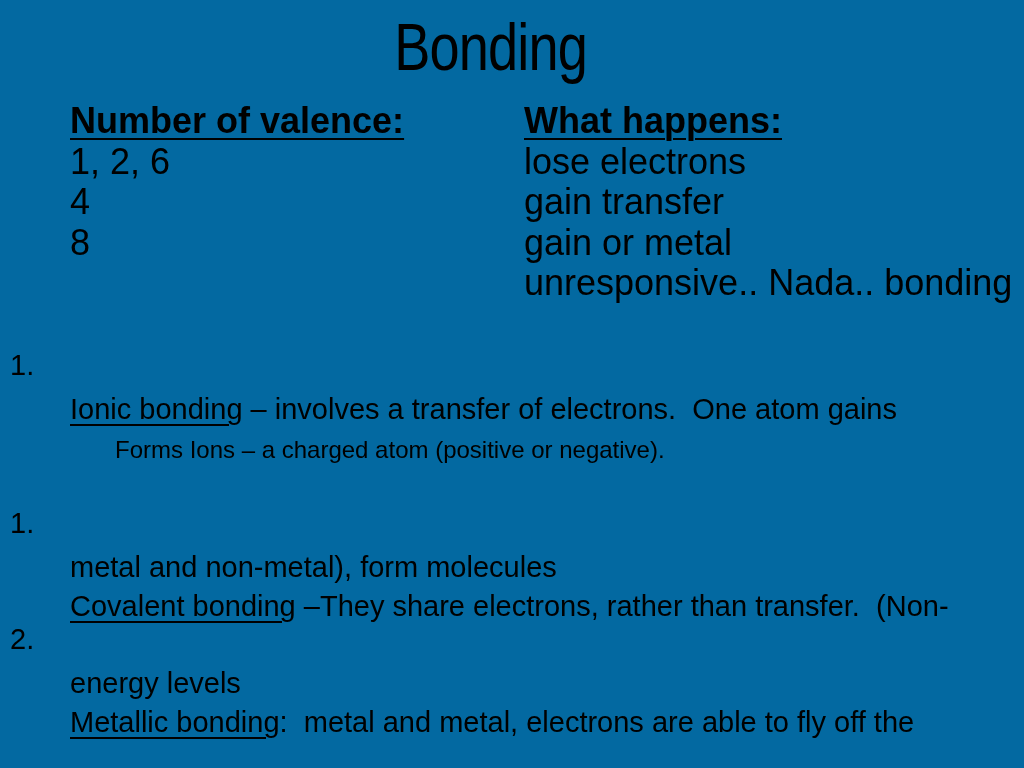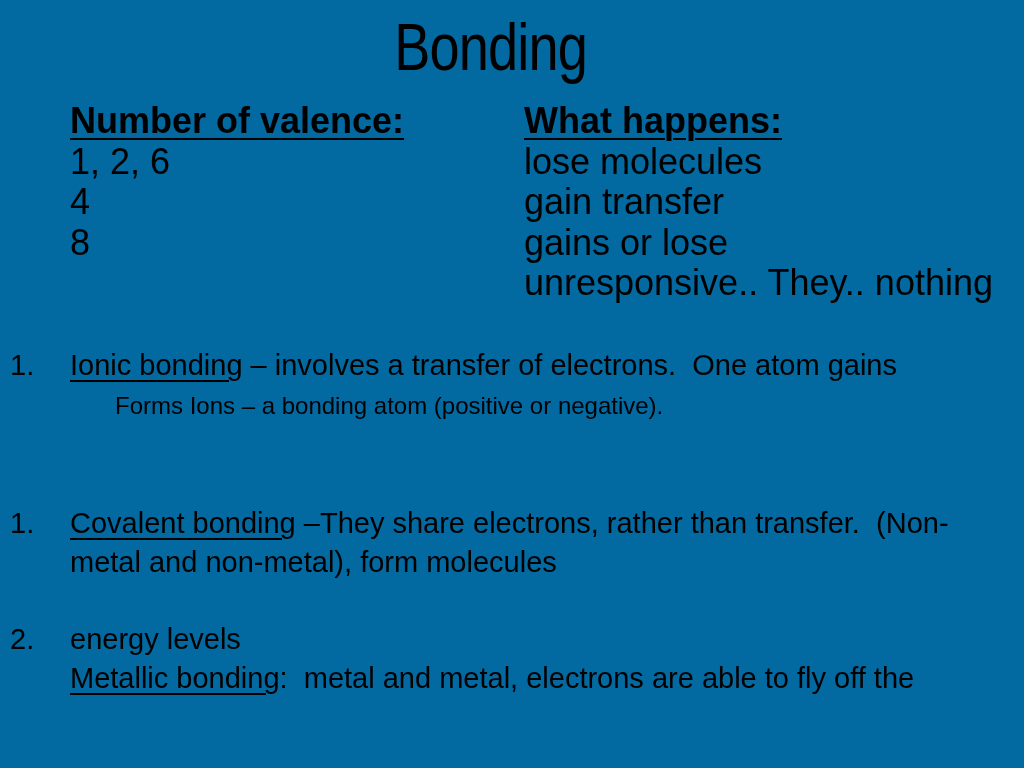--- a/index.html
+++ b/index.html
@@ -62,21 +62,21 @@
     font-size: 29px;
     line-height: 39px;
   }
   .item-a { top: 346px; }
   .item-b { top: 504px; }
   .item-c { top: 620px; }
   .num {
     flex: none;
     width: 60px;
   }
-  .ibody { flex: 1; }
+  .ibody { flex: 1; margin-top: 44px; }
   .line { white-space: pre-wrap; }
   .term {
     text-decoration: underline;
     text-decoration-thickness: 2px;
     text-underline-offset: 5px;
   }
   .note {
     font-size: 24px;
     line-height: 30px;
     margin-top: 6px;
@@ -93,39 +93,39 @@
 
   <div class="vcol vcol-left">
     <div class="vhead">Number of valence:</div>
     <div>1, 2, 6</div>
     <div>4</div>
     <div>8</div>
   </div>
 
   <div class="vcol vcol-right">
     <div class="vhead">What happens:</div>
-    <div>lose molecules</div>
+    <div>lose electrons</div>
     <div>gain transfer</div>
-    <div>gains or lose</div>
-    <div>unresponsive.. They.. nothing</div>
+    <div>gain or metal</div>
+    <div>unresponsive.. Nada.. bonding</div>
   </div>
 
   <div class="item item-a">
     <div class="num">1.</div>
     <div class="ibody">
       <div class="line"><span class="term">Ionic bonding</span><span> – involves a transfer of electrons.  One atom gains</span></div>
-      <div class="note">Forms Ions – a bonding atom (positive or negative).</div>
+      <div class="note">Forms Ions – a charged atom (positive or negative).</div>
     </div>
   </div>
 
   <div class="item item-b">
     <div class="num">1.</div>
     <div class="ibody">
+      <div class="line">metal and non-metal), form molecules</div>
       <div class="line"><span class="term">Covalent bonding</span><span> –They share electrons, rather than transfer.  (Non-</span></div>
-      <div class="line">metal and non-metal), form molecules</div>
     </div>
   </div>
 
   <div class="item item-c">
     <div class="num">2.</div>
     <div class="ibody">
       <div class="line">energy levels</div>
       <div class="line"><span class="term">Metallic bonding</span><span>:  metal and metal, electrons are able to fly off the</span></div>
     </div>
   </div>

